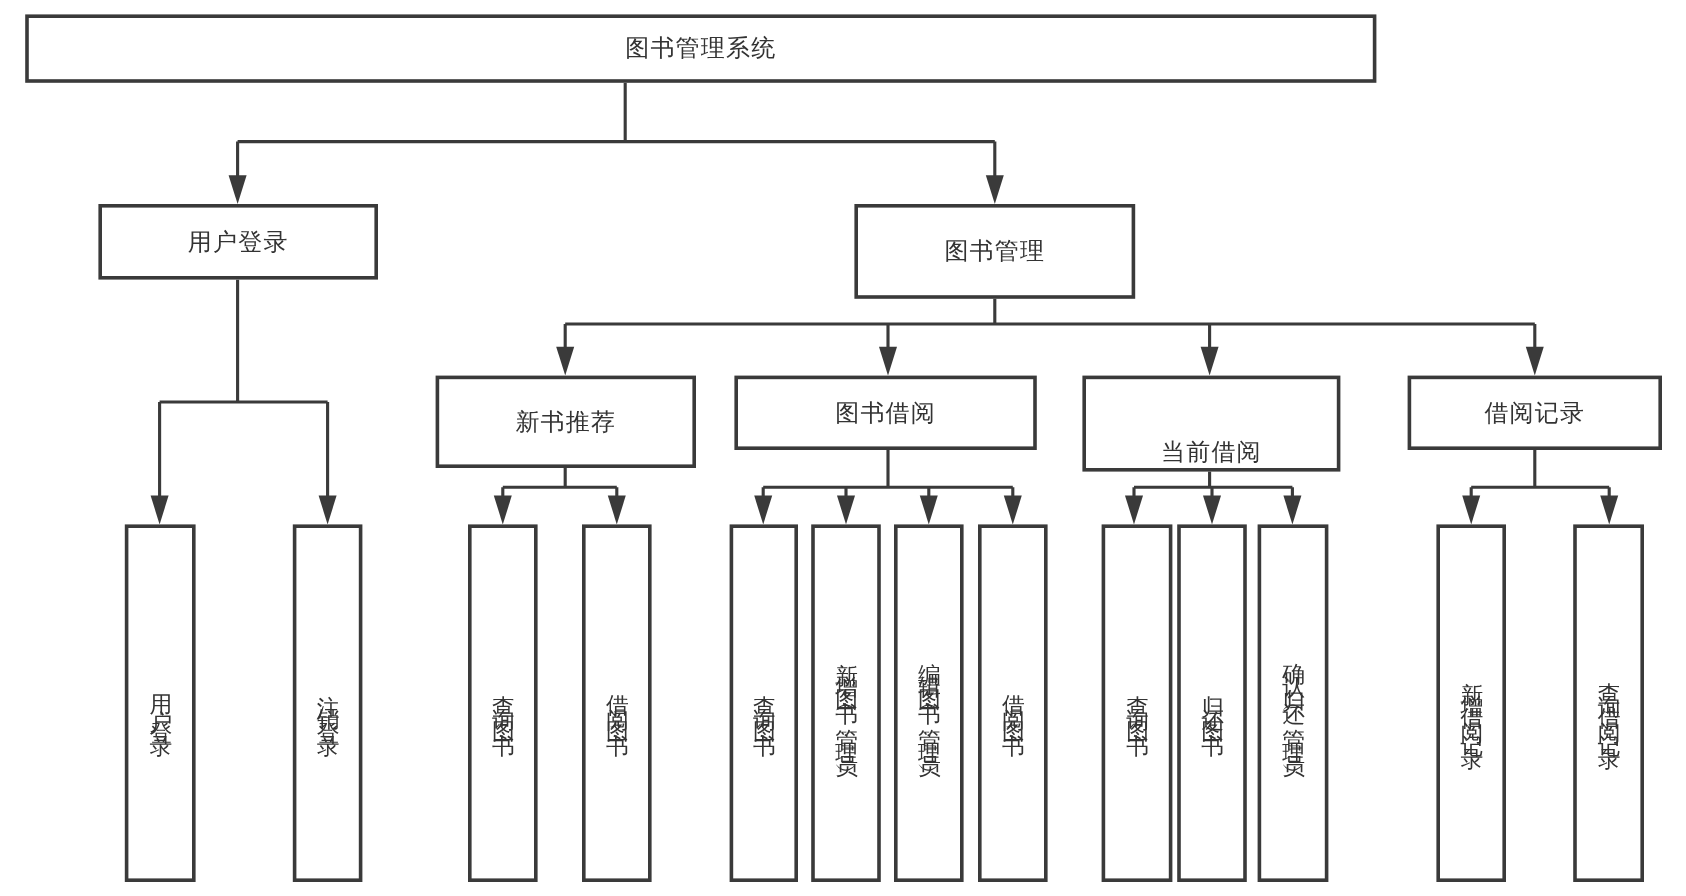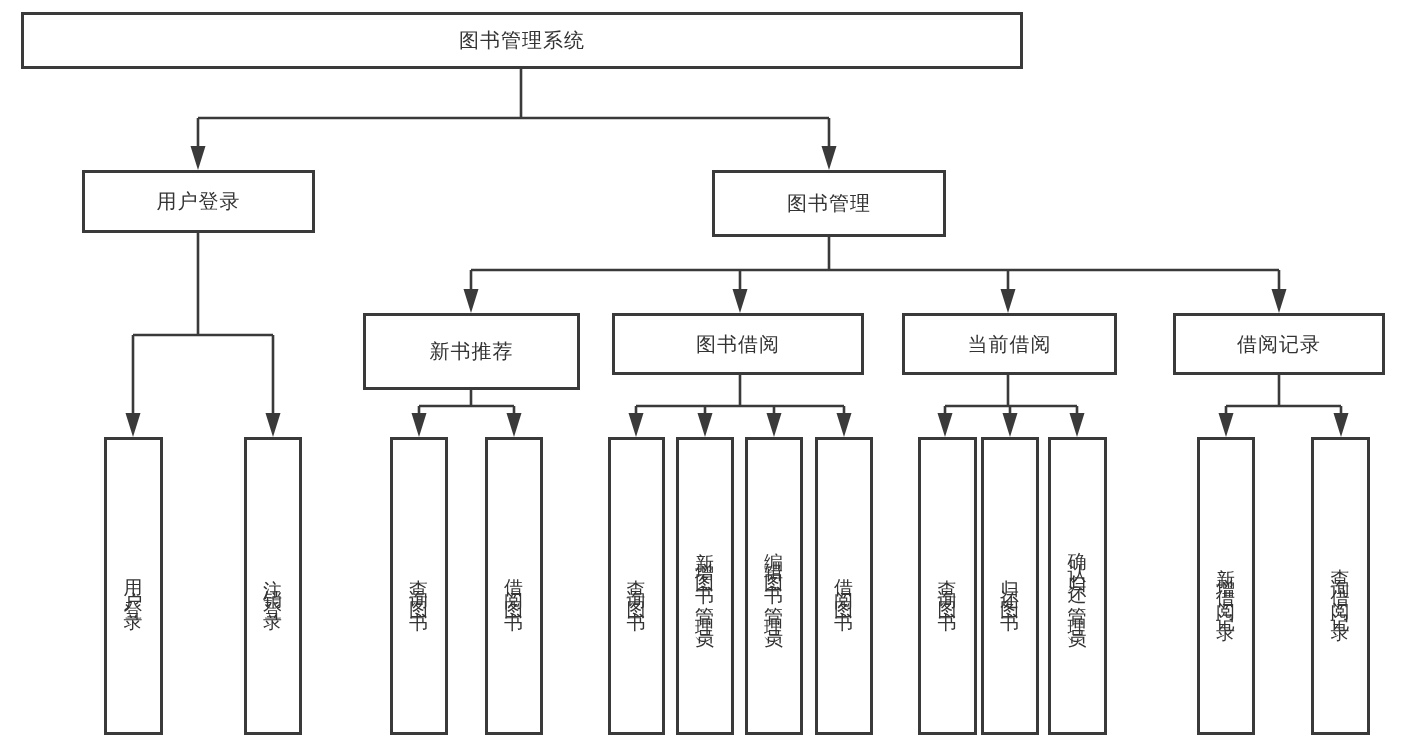--- a/index.html
+++ b/index.html
@@ -31,26 +31,26 @@
   .h-box span { letter-spacing: 1px; white-space: nowrap; }
   .v-box { font-size: 19px; }
   .v-box span {
     writing-mode: vertical-rl;
     text-orientation: mixed;
     letter-spacing: 11px;
     line-height: 1;
     white-space: nowrap;
   }
   
-  .n-root   { left: 21px;   top: 12px;  width: 1002px; height: 57px; }
+  .n-root   { left: 21px;   top: 12px;  width: 1126px; height: 57px; }
   .n-login  { left: 82px;   top: 170px; width: 233px;  height: 63px; }
-  .n-mgmt   { left: 712px;  top: 170px; width: 234px;  height: 67px; }
+  .n-mgmt   { left: 712px;  top: 170px; width: 234px;  height: 79px; }
   .n-rec    { left: 363px;  top: 313px; width: 217px;  height: 77px; }
   .n-borrow { left: 612px;  top: 313px; width: 252px;  height: 62px; }
-  .n-cur    { left: 902px;  top: 313px; width: 215px;  height: 62px; }
+  .n-cur    { left: 902px;  top: 313px; width: 215px;  height: 80px; align-items: flex-end; }
   .n-hist   { left: 1173px; top: 313px; width: 212px;  height: 62px; }
   
   .leaf { top: 437px; height: 298px; }
   .l0  { left: 104px;  width: 59px; }
   .l1  { left: 244px;  width: 58px; }
   .l2  { left: 390px;  width: 58px; }
   .l3  { left: 485px;  width: 58px; }
   .l4  { left: 608px;  width: 57px; }
   .l5  { left: 676px;  width: 58px; }
   .l6  { left: 745px;  width: 58px; }

